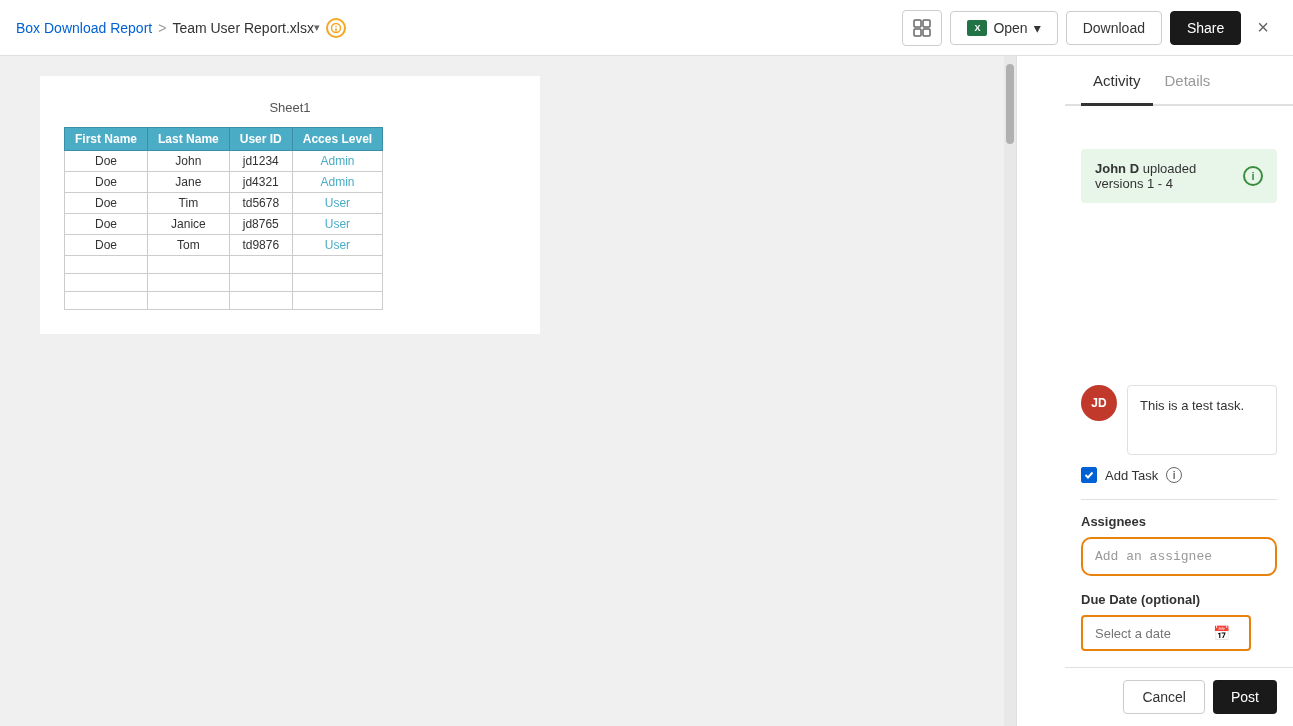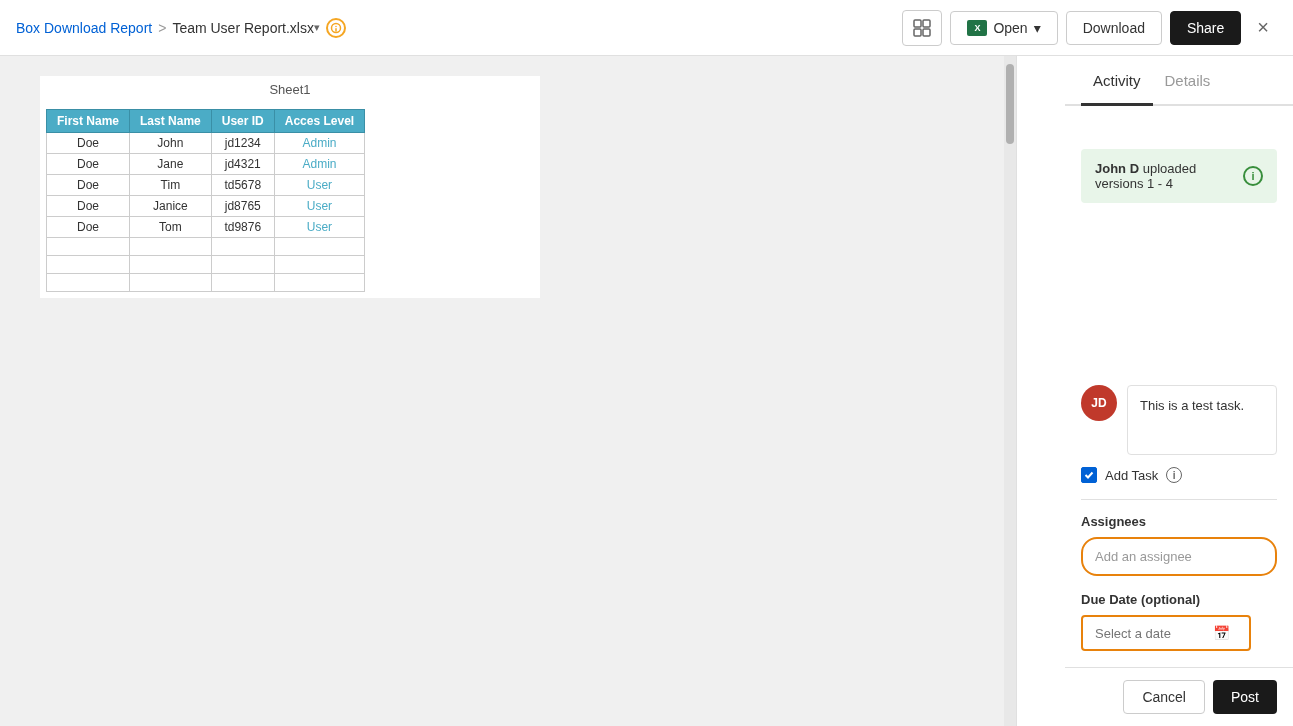--- a/index.html
+++ b/index.html
@@ -24,21 +24,21 @@
     .close-btn { background: none; border: none; cursor: pointer; font-size: 20px; color: #666; padding: 4px 8px; }
 
     
     .main { display: flex; flex: 1; overflow: hidden; }
 
     
     .preview-pane { flex: 1; background: #f0f0f0; position: relative; overflow: hidden; border-right: 1px solid #e0e0e0; }
     .preview-scrollbar { position: absolute; right: 0; top: 0; bottom: 0; width: 12px; background: #e8e8e8; }
     .preview-scrollbar-thumb { width: 8px; height: 80px; background: #b0b0b0; border-radius: 4px; margin: 4px auto; margin-top: 8px; }
 
-    .preview-content { background: #fff; margin: 20px 40px; padding: 6px; min-width: 500px; display: inline-block; }
+    .preview-content { background: #fff; margin: 20px 40px; padding: 24px; min-width: 500px; display: inline-block; }
     .sheet-label { text-align: center; font-size: 13px; color: #555; margin-bottom: 12px; }
 
     
     .spreadsheet { border-collapse: collapse; font-size: 12px; }
     .spreadsheet th { background: #4bacc6; color: #fff; border: 1px solid #3a8fa6; padding: 4px 10px; font-weight: 600; text-align: center; white-space: nowrap; }
     .spreadsheet td { border: 1px solid #ccc; padding: 3px 10px; text-align: center; white-space: nowrap; color: #333; }
     .spreadsheet tr:nth-child(even) td:last-child,
     .spreadsheet tr:nth-child(odd) td:last-child { color: #4bacc6; }
     .row-user td:last-child { color: #4bacc6; }
     .row-admin td:last-child { color: #333; }
@@ -75,21 +75,21 @@
     .checkbox.checked { background: #0061d5; border-color: #0061d5; }
     .checkbox svg { width: 10px; height: 10px; }
     .task-label { font-size: 13px; color: #333; }
     .task-info-icon { width: 16px; height: 16px; border-radius: 50%; border: 1.5px solid #666; display: flex; align-items: center; justify-content: center; color: #666; font-size: 10px; font-weight: bold; cursor: pointer; }
 
     
     .divider { border: none; border-top: 1px solid #e0e0e0; margin: 0 0 14px; }
 
     
     .field-label { font-size: 13px; font-weight: 600; color: #333; margin-bottom: 8px; }
-    .assignee-input { width: 100%; border: 2px solid #e8820c; border-radius: 16px; padding: 10px 12px; font-size: 13px; color: #999; outline: none; margin-bottom: 16px; }
+    .assignee-input { width: 100%; border: 2px solid #e8820c; border-radius: 10px; padding: 10px 12px; font-size: 13px; color: #999; outline: none; margin-bottom: 16px; font-family: Liberation Mono, monospace; }
     .assignee-input::placeholder { color: #999; }
 
     
     .due-date-wrapper { position: relative; display: inline-flex; align-items: center; border: 2px solid #e8820c; border-radius: 4px; padding: 8px 12px; width: 170px; gap: 8px; }
     .due-date-input { border: none; outline: none; font-size: 13px; color: #4d7c0f; width: 110px; background: transparent; }
     .cal-icon { color: #666; font-size: 14px; }
 
     
     .bottom-actions { display: flex; justify-content: flex-end; gap: 8px; padding: 12px 16px; border-top: 1px solid #e0e0e0; flex-shrink: 0; }
     .btn-cancel { background: #fff; border: 1px solid #ccc; color: #333; padding: 8px 18px; border-radius: 4px; cursor: pointer; font-size: 14px; }

